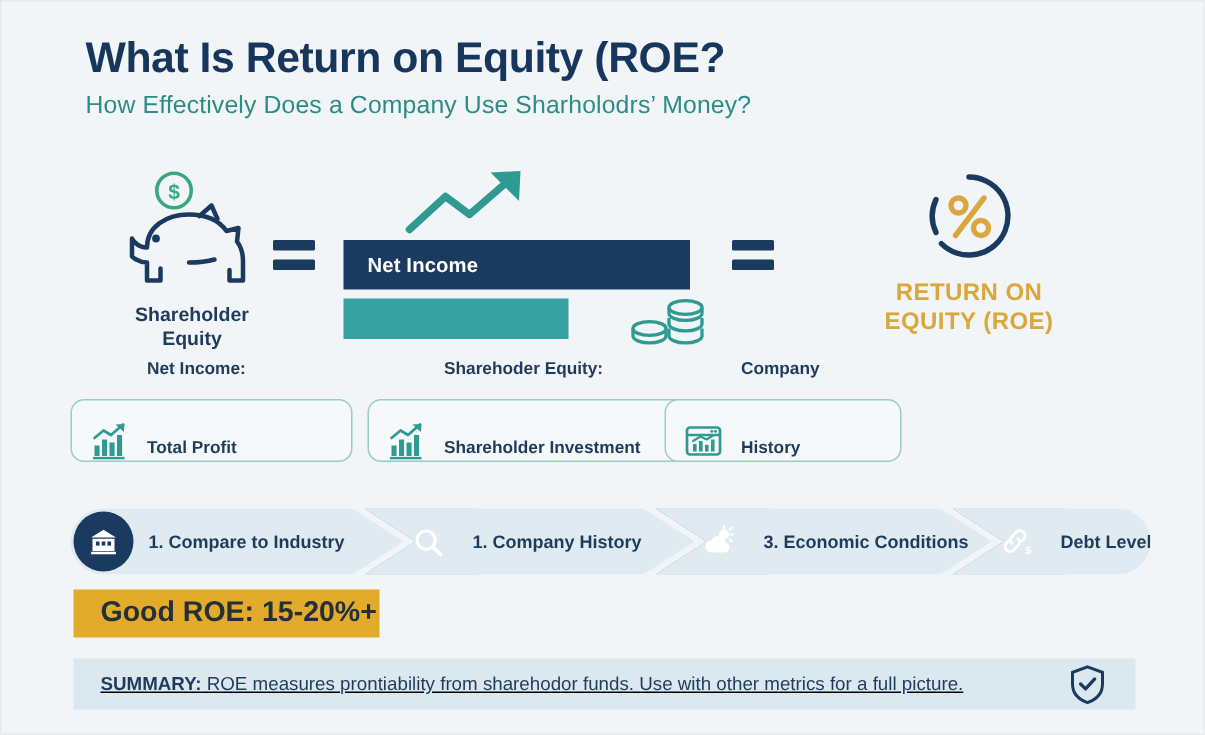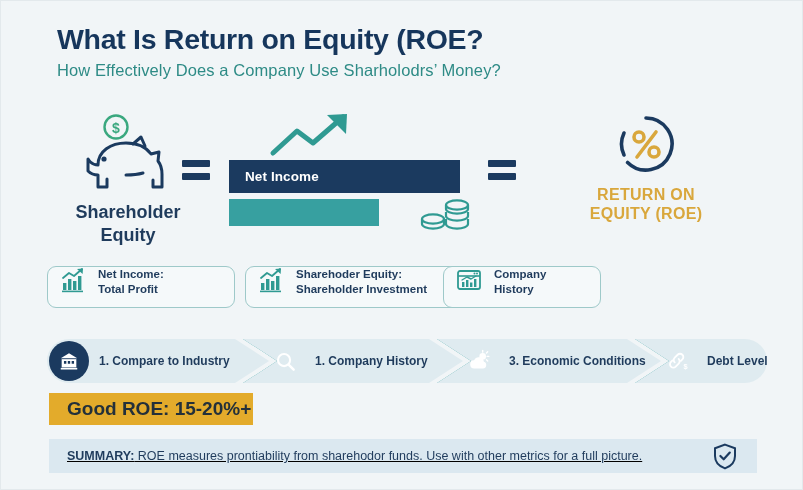--- a/index.html
+++ b/index.html
@@ -33,21 +33,21 @@
 
   
   .piggy-wrap {
     position: absolute; left: 62px; top: 112px;
     width: 130px; height: 120px;
     text-align: center;
   }
   .piggy-icon { width: 130px; height: 82px; }
   .piggy-label {
     margin-top: 2px;
-    font-size: 18px; font-weight: bold; color: #1f3b5c;
+    font-size: 13px; font-weight: bold; color: #1f3b5c;
     line-height: 1.25;
   }
 
   .eq { position: absolute; width: 28px; height: 26px; }
   .eq span {
     display: block; height: 7px; background: #1b3a5f; border-radius: 1px;
   }
   .eq span + span { margin-top: 6px; }
   #eq1 { left: 181px; top: 159px; }
   #eq2 { left: 487px; top: 159px; }
@@ -79,29 +79,29 @@
     font-size: 16px; font-weight: bold; color: #d9a73c;
     line-height: 1.2; letter-spacing: 0.3px;
   }
 
   
   .card {
     position: absolute; top: 265px; height: 42px;
     background: #f5f9fa;
     border: 1.2px solid #9ec9c9;
     border-radius: 9px;
-    display: flex; align-items: flex-start;
+    display: flex; align-items: flex-end;
   }
   #card1 { left: 46px; width: 188px; }
   #card2 { left: 244px; width: 219px; }
   #card3 { left: 442px; width: 158px; }
   .card .ico { width: 26px; height: 26px; margin-left: 12px; flex: none; }
   .card .txt { margin-left: 12px; line-height: 1.3; }
   .card .t1 { font-size: 11.5px; font-weight: bold; color: #1f3b5c; white-space: nowrap; }
-  .card .t2 { font-size: 11.5px; font-weight: bold; color: #1f3b5c; white-space: nowrap; }
+  .card .t2 { font-size: 11.5px; font-weight: bold; color: #1f3b5c; white-space: nowrap; margin-top: 38px; }
 
   
   .steps { position: absolute; left: 46px; top: 338px; width: 720px; height: 30px; }
   .chev {
     position: absolute; top: 0; height: 44px;
     background: #dfebf0;
     display: flex; align-items: center;
   }
   .chev .bub {
     width: 40px; height: 40px; border-radius: 50%;

